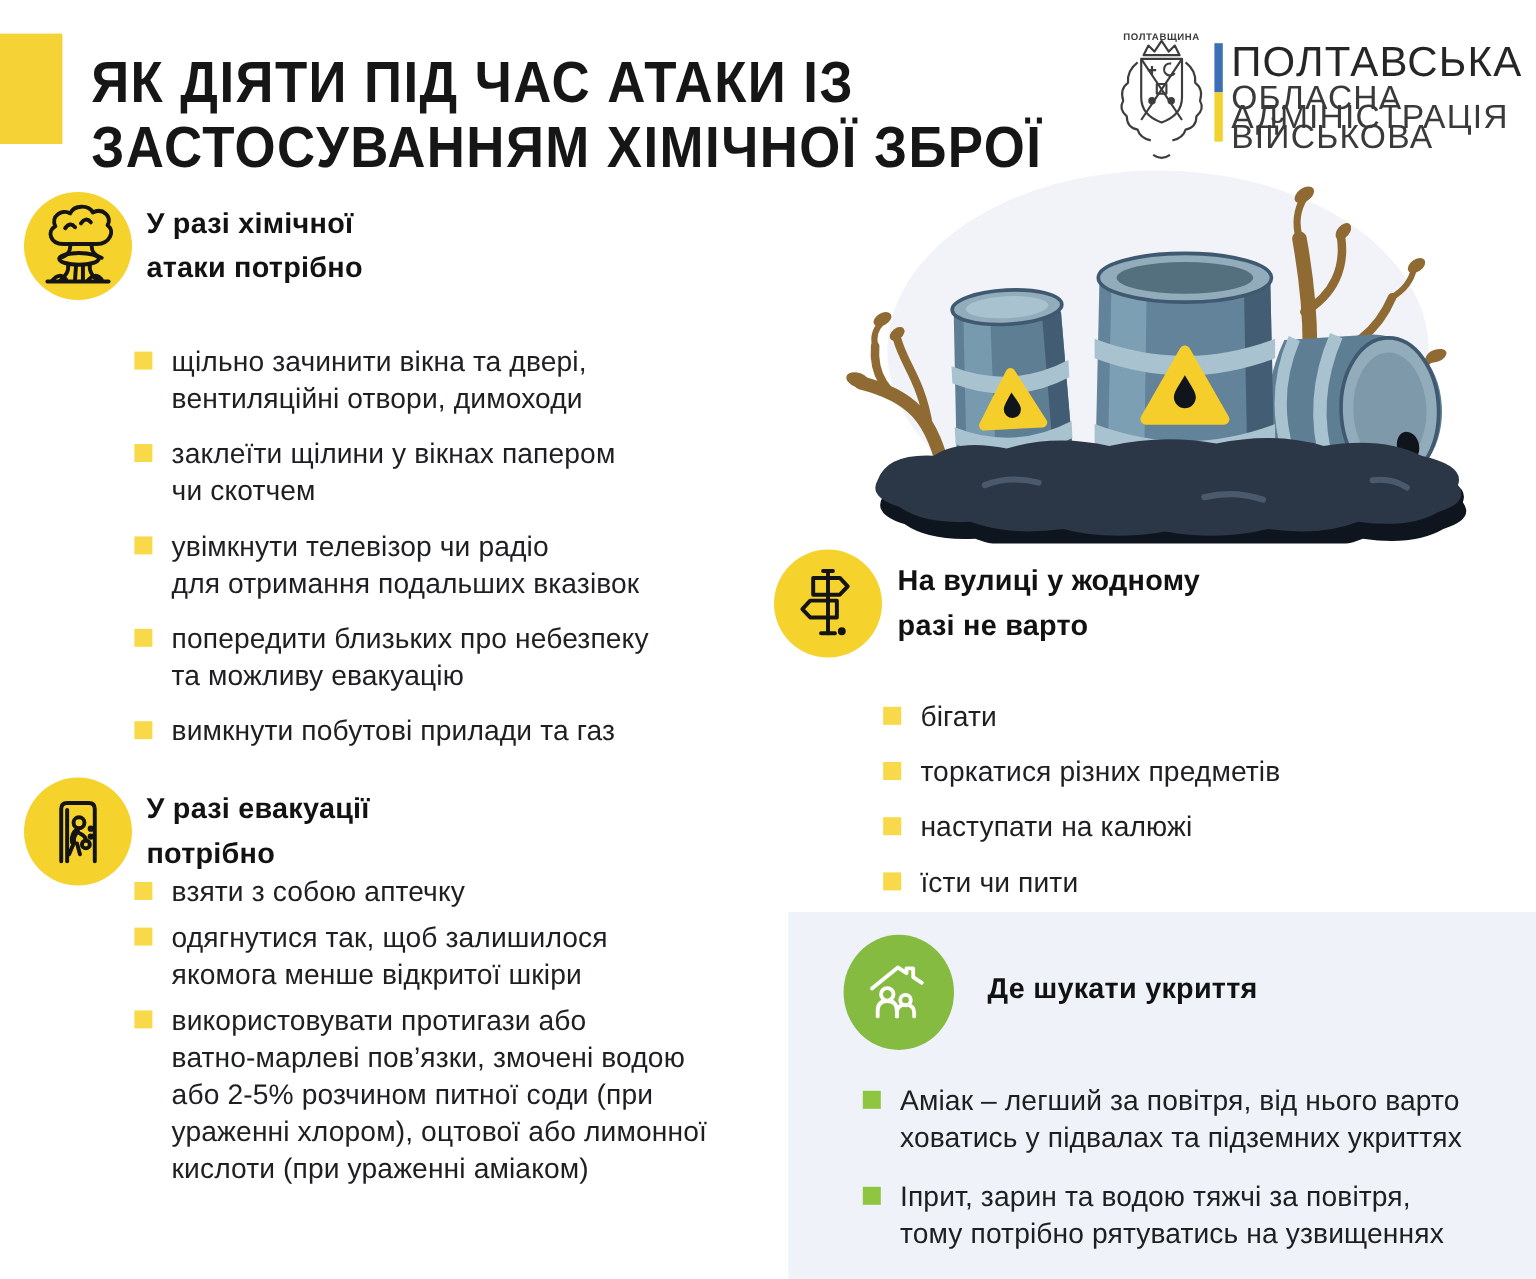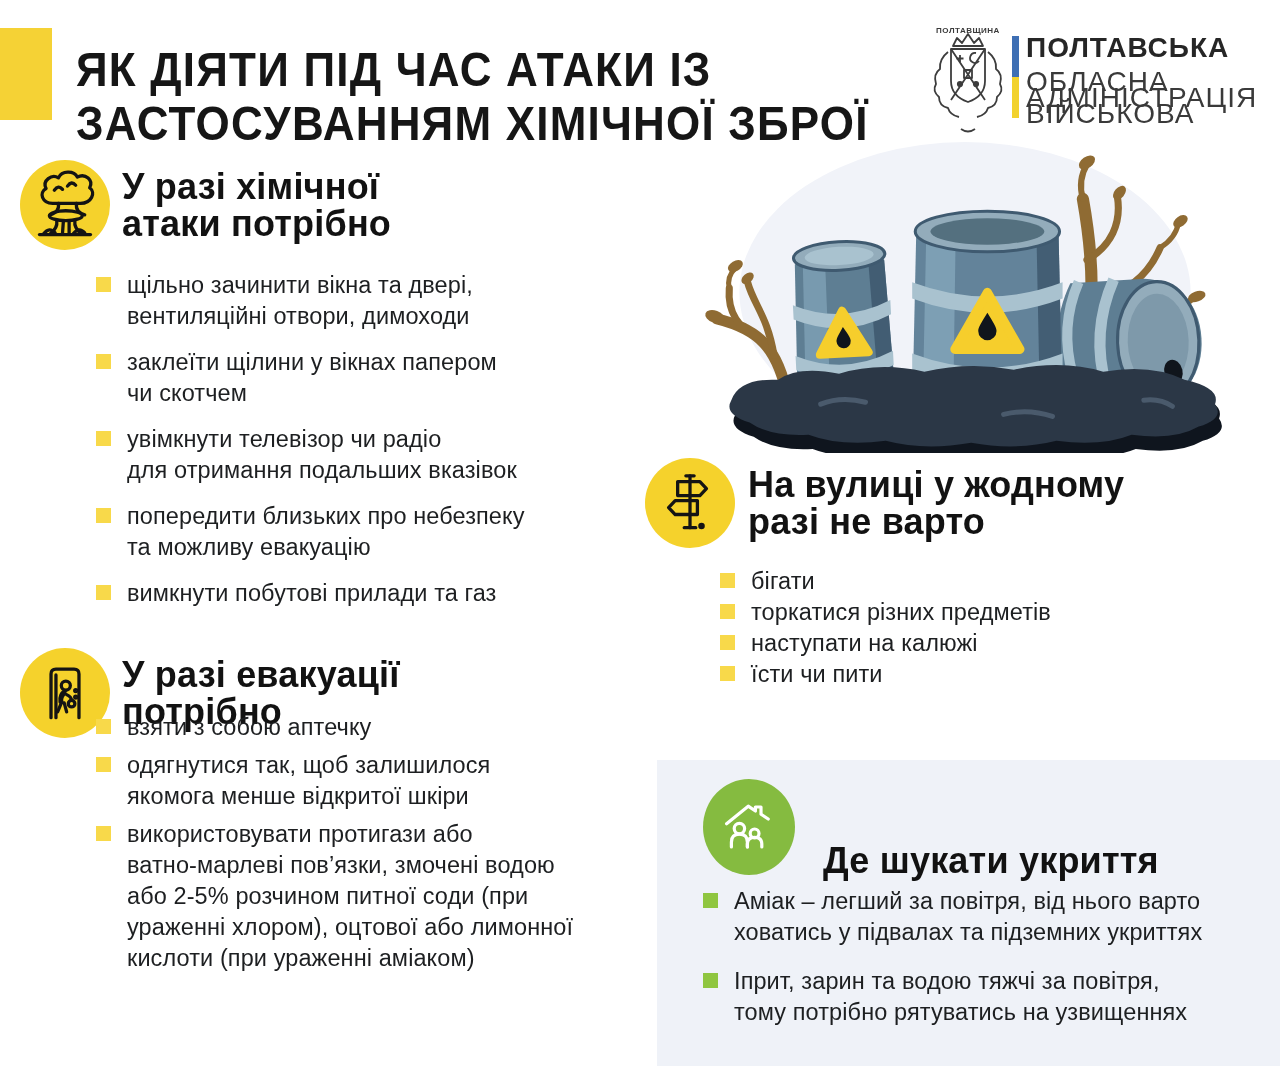--- a/index.html
+++ b/index.html
@@ -7,28 +7,28 @@
     width:1280px;height:1066px;position:relative;background:#ffffff;
     font-family:"Liberation Sans", sans-serif;overflow:hidden;color:#1d1f21;
   }
   .abs{position:absolute;}
   .circle{border-radius:50%;display:flex;align-items:center;justify-content:center;}
   .main-title{
     font-weight:700;font-size:44px;line-height:54px;letter-spacing:1.2px;
     color:#161616;transform:scaleY(1.1);transform-origin:0 0;white-space:pre;
   }
   .sec-title{
-    font-weight:700;font-size:36px;line-height:37px;color:#121212;
+    font-weight:700;font-size:24px;line-height:37px;color:#121212;
     white-space:pre-line;letter-spacing:0.2px;
   }
-  .b-list{display:flex;flex-direction:column;list-style:none;margin:0;padding:0;}
+  .b-list{display:flex;flex-direction:column;list-style:none;margin:16px;padding:0;}
   .b-item{display:flex;gap:16px;}
   .sq{flex:0 0 15px;width:15px;height:15px;margin-top:7px;}
   .b-txt{font-size:23.5px;line-height:31px;white-space:pre-line;color:#1d1f21;letter-spacing:0.1px;}
-  .logo-bold{font-weight:700;font-size:28px;letter-spacing:1px;color:#262626;}
+  .logo-bold{font-weight:400;font-size:35px;letter-spacing:1px;color:#262626;}
   .logo-line{font-size:28px;letter-spacing:1px;color:#3a3a3a;}
   .panel{background:#EFF2F8;}
 </style>
 </head>
 <body>
 
 <div class="abs" style="left: 0px; top: 28px; width: 52px; height: 92px; background-color: rgb(245, 210, 53);"></div>
 
 <div class="abs" style="left:76px;top:20px;margin-top:20px;">
   <div class="main-title">ЯК ДІЯТИ ПІД ЧАС АТАКИ ІЗ</div>
@@ -219,21 +219,21 @@
     <path d="M40 12 H50"></path>
     <path d="M30 19 H57 L65 27.5 L57 36 H30 Z"></path>
     <path d="M54 42 H27 L19 50.5 L27 59 H54 Z"></path>
     <path d="M38 75 H52"></path>
     <circle cx="59" cy="73" r="2" fill="#141414"></circle>
   </svg>
 </div>
 <div class="abs sec-title" style="left:748px;top:466px;">На вулиці у жодному
 разі не варто</div>
 
-<ul class="abs b-list" style="left:720px;top:566px;width:520px;">
+<ul class="abs b-list" style="left:720px;top:566px;width:520px;gap:15px;">
   <li class="b-item">
     <span class="sq" style="background-color: rgb(248, 217, 74);"></span>
     <span class="b-txt">бігати</span>
   </li>
   <li class="b-item">
     <span class="sq" style="background-color: rgb(248, 217, 74);"></span>
     <span class="b-txt">торкатися різних предметів</span>
   </li>
   <li class="b-item">
     <span class="sq" style="background-color: rgb(248, 217, 74);"></span>
@@ -249,21 +249,21 @@
 
 <div class="abs circle" style="left: 703px; top: 779px; width: 92px; height: 96px; background-color: rgb(133, 187, 64);">
   <svg width="72" height="72" viewBox="0 0 90 90" fill="none" stroke="#ffffff" stroke-width="4" stroke-linecap="round" stroke-linejoin="round">
     <path d="M17 41 L44 19 L53 25 L53 20 L60 20 L60 29 L69 35"></path>
     <circle cx="33" cy="47" r="6.5"></circle>
     <path d="M23 70 V64 Q23 54 33 54 Q43 54 43 64 V70"></path>
     <circle cx="52" cy="53" r="5.5"></circle>
     <path d="M43 70 V66 Q43 58 52 58 Q61 58 61 66 V70"></path>
   </svg>
 </div>
-<div class="abs sec-title" style="left:823px;top:806px;margin-top:36px;">Де шукати укриття</div>
+<div class="abs sec-title" style="left:823px;top:806px;">Де шукати укриття</div>
 
 <ul class="abs b-list" style="left:703px;top:886px;width:540px;gap:18px;">
   <li class="b-item">
     <span class="sq" style="background-color: rgb(143, 198, 64);"></span>
     <span class="b-txt">Аміак – легший за повітря, від нього варто
 ховатись у підвалах та підземних укриттях</span>
   </li>
   <li class="b-item">
     <span class="sq" style="background-color: rgb(143, 198, 64);"></span>
     <span class="b-txt">Іприт, зарин та водою тяжчі за повітря,

